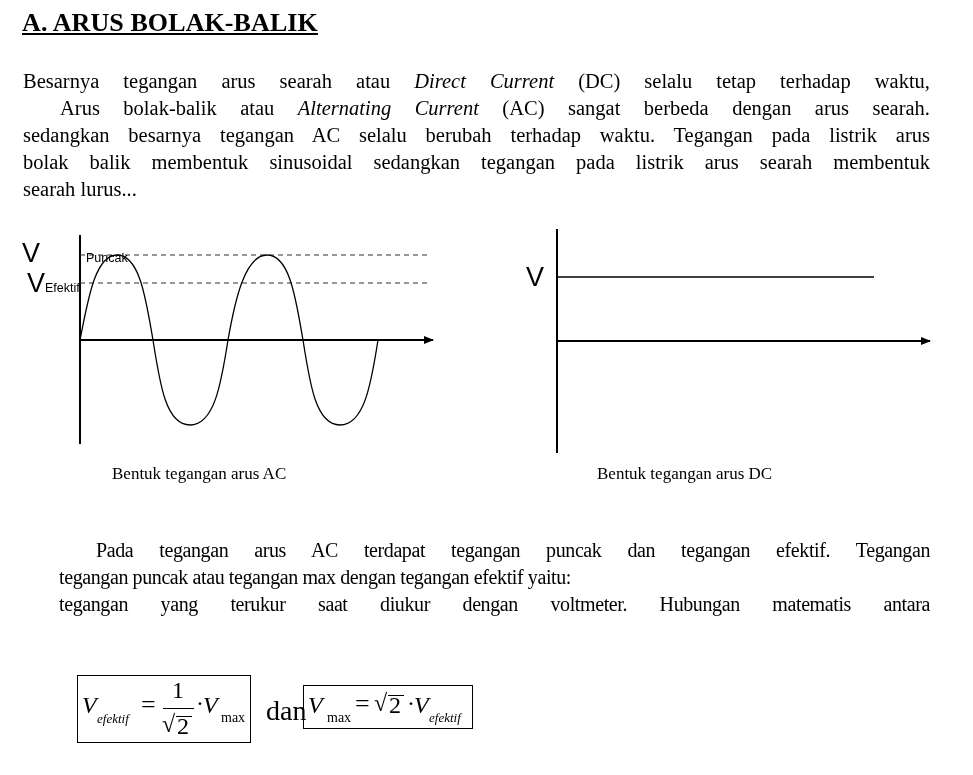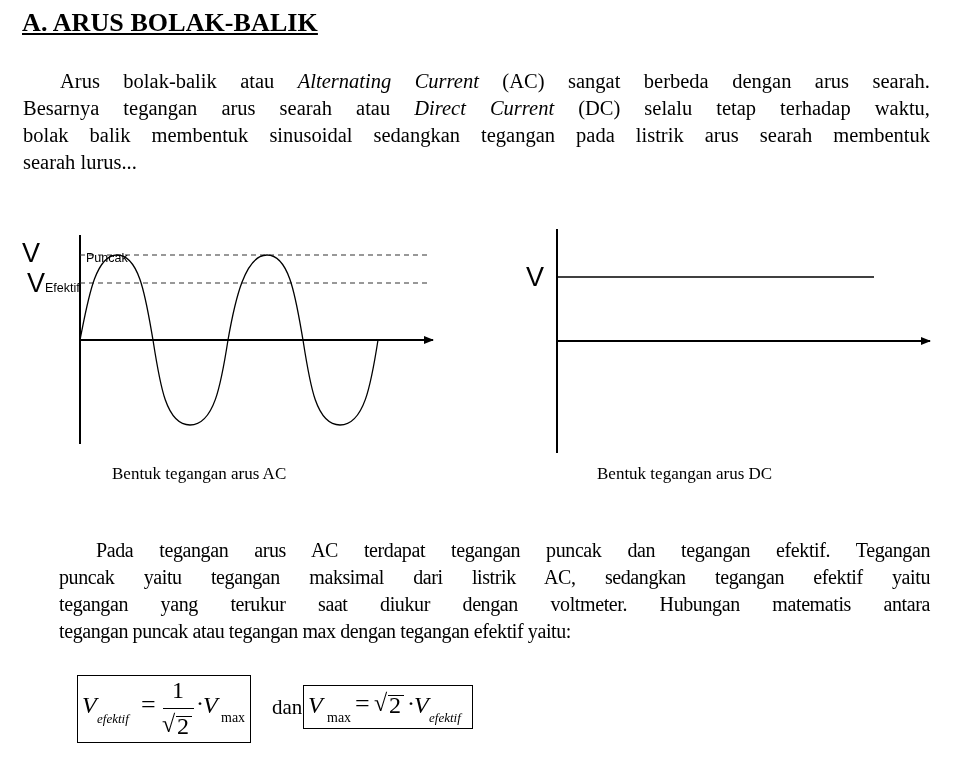--- a/index.html
+++ b/index.html
@@ -19,26 +19,27 @@
   .sans { font-family: "Liberation Sans", "DejaVu Sans", sans-serif; }
   .formula-box { position: absolute; border: 1.5px solid #000; box-sizing: border-box; }
   .fv { font-style: italic; font-family: "Liberation Serif", serif; }
 </style>
 </head>
 <body>
 
 <h1 class="title">A. ARUS BOLAK-BALIK</h1>
 
 <div class="para p1">
+  <span class="line">
+    <span>Besarnya tegangan arus searah atau </span><i>Direct Current</i><span> (DC) selalu tetap terhadap waktu,</span>
+  </span>
   <span class="line" style="text-indent:37px;">
     <span>Arus bolak-balik atau </span><i>Alternating Current</i><span> (AC) sangat berbeda dengan arus searah.</span>
   </span>
-  <span class="line">
-    <span>Besarnya tegangan arus searah atau </span><i>Direct Current</i><span> (DC) selalu tetap terhadap waktu,</span>
-  </span>
+  <span class="line"><span>sedangkan besarnya tegangan AC selalu berubah terhadap waktu. Tegangan pada listrik arus</span></span>
   <span class="line"><span>bolak balik membentuk sinusoidal sedangkan tegangan pada listrik arus searah membentuk</span></span>
   <span class="line last"><span>searah lurus...</span></span>
 </div>
 
 <svg width="973" height="775">
   <defs>
     <marker id="arr" markerWidth="10" markerHeight="8" refX="9" refY="4" orient="auto" markerUnits="userSpaceOnUse">
       <path d="M0,0 L10,4 L0,8 z" fill="#000"></path>
     </marker>
   </defs>
@@ -72,40 +73,39 @@
 <div class="abs sans" style="left:27px; top:268px; line-height:30px; white-space:nowrap;">
   <span style="font-size:27px;">V</span><span style="font-size:12.5px;">Efektif</span>
 </div>
 <div class="caption" style="left:112px; top:464px;">Bentuk tegangan arus AC</div>
 
 <div class="abs sans" style="left:526px; top:262px; font-size:27px; line-height:30px;">V</div>
 <div class="caption" style="left:597px; top:464px;font-family:Liberation Serif, serif;">Bentuk tegangan arus DC</div>
 
 <div class="para p2">
   <span class="line" style="text-indent:37px;"><span>Pada tegangan arus AC terdapat tegangan puncak dan tegangan efektif. Tegangan</span></span>
-  <span class="line"><span>puncak yaitu tegangan maksimal dari listrik AC, sedangkan tegangan efektif yaitu</span></span>
+  <span class="line last"><span>tegangan puncak atau tegangan max dengan tegangan efektif yaitu:</span></span>
   <span class="line"><span>tegangan yang terukur saat diukur dengan voltmeter. Hubungan matematis antara</span></span>
-  <span class="line last"><span>tegangan puncak atau tegangan max dengan tegangan efektif yaitu:</span></span>
 </div>
 
 <div class="formula-box" style="left:77px; top:675px; width:174px; height:68px;">
   <span class="abs fv" style="left:4px; top:16px; font-size:24px;">V</span>
   <span class="abs fv" style="left:19px; top:35px; font-size:13px;">efektif</span>
   <span class="abs" style="left:63px; top:14px; font-size:26px;">=</span>
   <span class="abs" style="left:94px; top:1px; font-size:24px;">1</span>
   <div class="abs" style="left:85px; top:32px; width:31px; height:1.3px; background:#000;"></div>
   <span class="abs" style="left:84px; top:35px; font-size:24px;">√</span>
   <div class="abs" style="left:98px; top:40px; width:16px; height:1.3px; background:#000;"></div>
   <span class="abs" style="left:99px; top:37px; font-size:24px;">2</span>
   <span class="abs" style="left:118px; top:14px; font-size:24px;">·</span>
   <span class="abs fv" style="left:125px; top:16px; font-size:24px;">V</span>
   <span class="abs" style="left:143px; top:34px; font-size:14px;">max</span>
 </div>
 
-<span class="abs" style="left:272px; top:695px; font-size:21px;">dan</span>
+<span class="abs" style="left:266px; top:695px; font-size:28px;">dan</span>
 
 <div class="formula-box" style="left:303px; top:685px; width:170px; height:44px;">
   <span class="abs fv" style="left:4px; top:6px; font-size:24px;">V</span>
   <span class="abs" style="left:23px; top:24px; font-size:14px;">max</span>
   <span class="abs" style="left:51px; top:3px; font-size:26px;">=</span>
   <span class="abs" style="left:70px; top:4px; font-size:24px;">√</span>
   <div class="abs" style="left:84px; top:9px; width:16px; height:1.3px; background:#000;"></div>
   <span class="abs" style="left:85px; top:6px; font-size:24px;">2</span>
   <span class="abs" style="left:103px; top:4px; font-size:24px;">·</span>
   <span class="abs fv" style="left:110px; top:6px; font-size:24px;">V</span>

